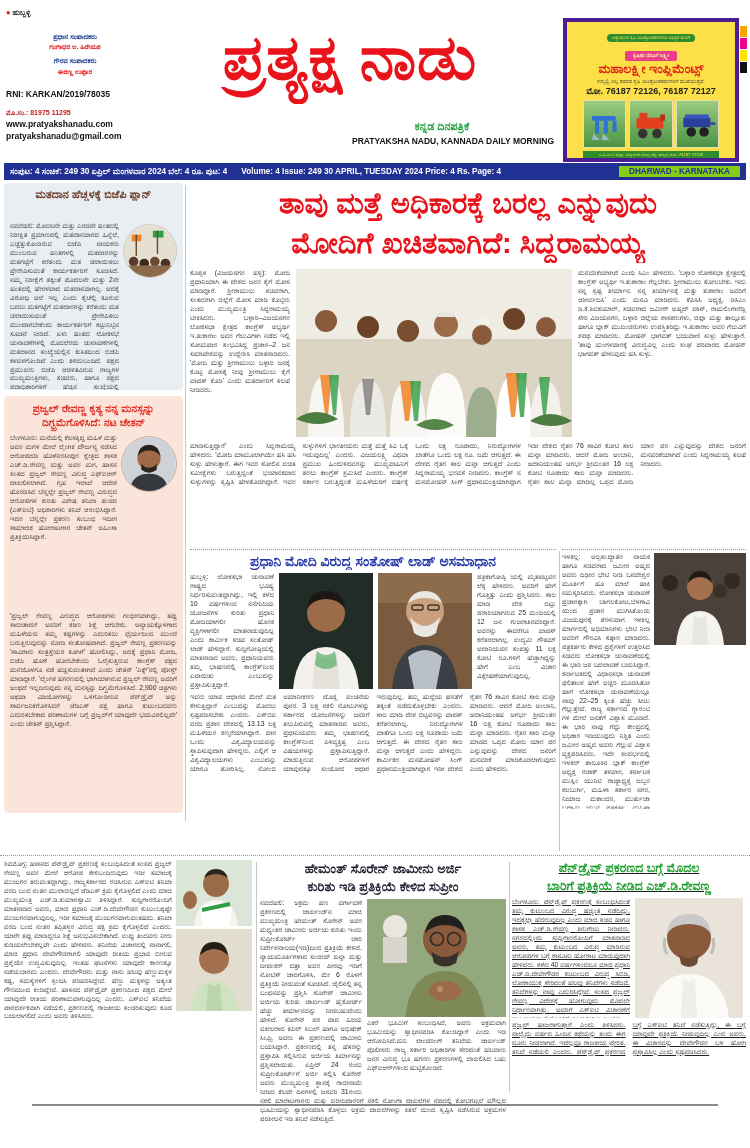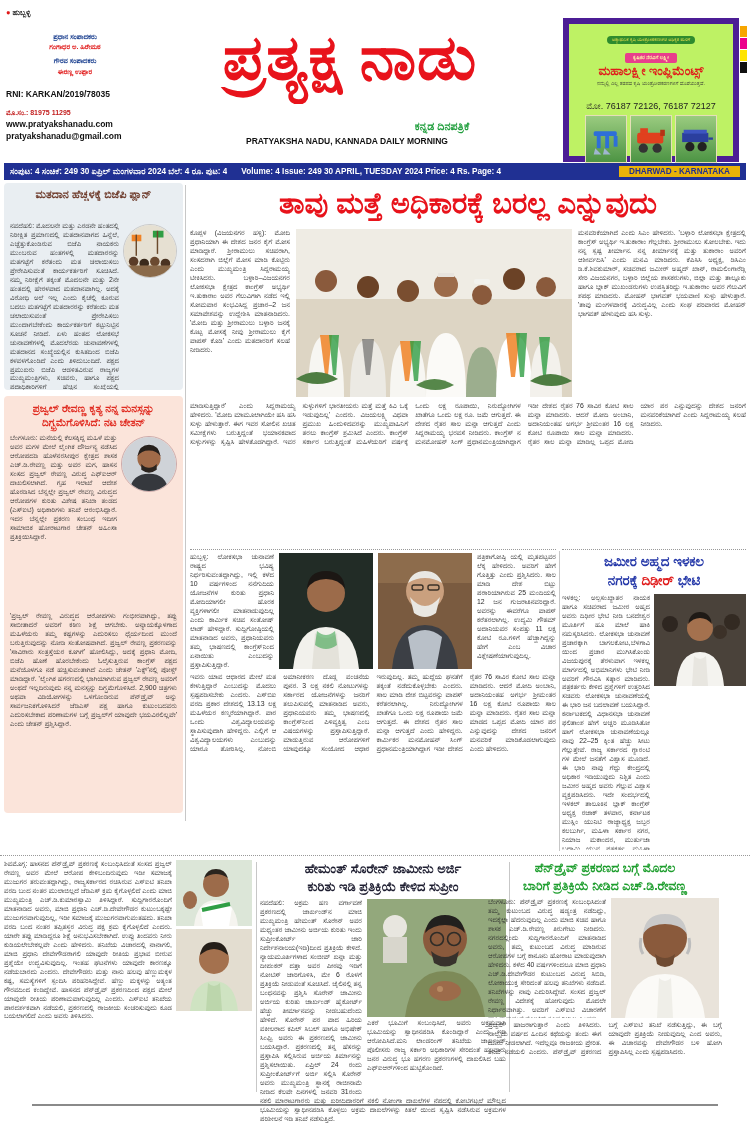--- a/index.html
+++ b/index.html
@@ -20,45 +20,45 @@
   .ph  { font-size:7px; font-weight:bold; color:#c21c1c; margin-top:10px; }
   .web { font-size:8.5px; font-weight:bold; color:#111; margin-top:2px; }
   .masthead {
     position:absolute; left:146px; top:14px; width:408px; text-align:center;
     font-family:"Liberation Serif", serif; font-weight:bold;
     font-size:62px; line-height:1.45; color:#e8131b; letter-spacing:1px;
     white-space:nowrap; overflow:hidden;
   }
   .tagline-kn { position:absolute; left:330px; top:120px; width:224px; text-align:center;
     color:#1f9e3c; font-weight:bold; font-size:11px; }
-  .tagline-en { position:absolute; left:246px; top:136px; width:308px; 
+  .tagline-en { position:absolute; left:246px; top:136px; width:308px; text-align:right;
     color:#111; font-weight:bold; font-size:8.5px; }
   
   .ad { position:absolute; left:563px; top:18px; width:176px; height:144px;
-    border:6px solid #4c1d95; background:#bef264; padding:3px 16px; text-align:center; }
+    border:4px solid #4c1d95; background:#fde047; padding:3px 16px; text-align:center; }
   .ad-pill { display:inline-block; background:#2e8b2e; color:#ffe84d; font-size:4.6px;
     border-radius:6px; padding:1.5px 5px; }
   .ad-ribbon { display:inline-block; background:#e83e8c; color:#fff7aa; font-size:5.2px;
     font-weight:bold; padding:1.5px 8px; margin-top:1px; border-radius:2px; }
   .ad-title { color:#e11a1a; font-weight:bold; font-size:12.5px; margin-top:1px; white-space:nowrap; overflow:hidden;}
   .ad-desc { font-size:5.2px; color:#333; margin-top:1px; }
-  .ad-phone { font-size:9px; font-weight:normal; color:#222; margin-top:14px; }
+  .ad-phone { font-size:9px; font-weight:bold; color:#222; margin-top:1px; }
   .ad-thumbs { display:flex; gap:3px; justify-content:center; margin-top:3px; }
   .ad-thumb { width:52px; height:48px; background:linear-gradient(#9acb7f,#4d9444); border:1px solid #e6dfb8; }
   .ad-strip { background:#2e8b2e; color:#ffe84d; font-size:4.2px; margin-top:3px; padding:1px 2px;
     white-space:nowrap; overflow:hidden; }
   .calib { position:absolute; right:3px; top:26px; width:7px; }
   .calib div { width:7px; height:11px; margin-bottom:1px; }
   
   .infobar { position:absolute; left:4px; top:163px; width:742px; height:17px;
     background:#203093; color:#fff; display:flex; align-items:center;
     font-size:8.2px; font-weight:bold; padding:0 6px; }
   .infobar .kn { white-space:nowrap; overflow:hidden; max-width:300px; }
   .infobar .en { margin-left:14px; white-space:nowrap; }
-  .region-box { margin-left:auto; background:#eab308; color:#203093; padding:1px 10px;
+  .region-box { margin-left:auto; background:#84cc16; color:#203093; padding:1px 10px;
     font-size:8.2px; font-weight:bold; }
   
   .btx { font-size:6.9px; line-height:1.3; text-align:justify; color:#2b2b2b; overflow:hidden; }
   .dotted-h { border-top:1px dotted #999; }
   .vrule { position:absolute; width:1px; background:#c7c7c7; }
   
   .rail { position:absolute; left:4px; top:183px; width:179px; }
   .art-bjp { background:#e9eef2; border-radius:4px; padding:5px 6px; height:207px; overflow:hidden; }
   .art-bjp h2 { font-size:11px; color:#6d3a2a; text-align:center; margin-bottom:21px; white-space:nowrap; overflow:hidden;}
   .crowd-circle { float:right; width:54px; height:54px; border-radius:50%; overflow:hidden;
@@ -104,21 +104,21 @@
   .ph-hdk { width:76px; height:66px; background:linear-gradient(#e7efe4,#cfdccb); margin-bottom:3px; }
   .ph-prajwal { width:76px; height:82px; background:linear-gradient(#ece6da,#d8d0c0); }
   .sit .btx { height:206px; }
   .soren { left:260px; width:246px; height:232px; }
   .soren h2 { color:#1d1d30; font-size:13px; }
   .soren-row { display:flex; gap:5px; }
   .soren-left { width:102px; height:196px; }
   .soren-right { flex:1; }
   .ph-soren { width:139px; height:118px; background:linear-gradient(#a9bc8d,#7e9465); }
   .soren-cap { margin-top:2px; height:74px; }
-  .revanna { left:488px; width:234px; height:232px; }
+  .revanna { left:512px; width:234px; height:232px;text-decoration:underline; }
   .revanna h2 { color:#1e9e2e; font-size:12.5px; }
   .rev-row { display:flex; gap:5px; }
   .rev-left { width:118px; height:120px; }
   .ph-revanna { width:108px; height:120px; flex:none; background:linear-gradient(#efe9e2,#ddd4c8); }
   .rev-bottom { margin-top:3px; height:74px; column-count:2; column-gap:7px; }
   .bottom-rule { position:absolute; left:32px; right:32px; top:1104px; border-top:2px solid #8a8a8a; }
   svg { display:block; width:100%; height:100%; }
 </style>
 </head>
 <body>
@@ -229,20 +229,21 @@
           </svg>
       </div>
       <div class="btx" style="height:175px">ಬೆಂಗಳೂರು: ಮನೆಯಲ್ಲಿ ಕೆಲಸಕ್ಕಿದ್ದ ಮಹಿಳೆ ಮತ್ತು ಅವರ ಮಗಳ ಮೇಲೆ ಲೈಂಗಿಕ ದೌರ್ಜನ್ಯ ನಡೆಸಿದ ಆರೋಪದಡಿ ಹೊಳೆನರಸೀಪುರ ಕ್ಷೇತ್ರದ ಶಾಸಕ ಎಚ್.ಡಿ.ರೇವಣ್ಣ ಮತ್ತು ಅವರ ಮಗ, ಹಾಸನ ಸಂಸದ ಪ್ರಜ್ವಲ್ ರೇವಣ್ಣ ವಿರುದ್ಧ ಎಫ್‌ಐಆರ್ ದಾಖಲಿಸಲಾಗಿದೆ. ಗೃಹ ಇಲಾಖೆ ಆದೇಶ ಹೊರಡಿಸಿದ ಬೆನ್ನಲ್ಲೇ ಪ್ರಜ್ವಲ್ ರೇವಣ್ಣ ವಿರುದ್ಧದ ಆರೋಪಗಳ ಕುರಿತು ವಿಶೇಷ ತನಿಖಾ ತಂಡದ (ಎಸ್‌ಐಟಿ) ಅಧಿಕಾರಿಗಳು ತನಿಖೆ ಆರಂಭಿಸಿದ್ದಾರೆ. ಇದರ ಬೆನ್ನಲ್ಲೇ ಪ್ರಕರಣ ಸಂಬಂಧ ಇದೀಗ ಸಾಮಾಜಿಕ ಹೋರಾಟಗಾರ ಚೇತನ್ ಅಹಿಂಸಾ ಪ್ರತಿಕ್ರಿಯಿಸಿದ್ದಾರೆ.</div>
       <div class="btx" style="height:205px; margin-top:3px">'ಪ್ರಜ್ವಲ್ ರೇವಣ್ಣ ವಿರುದ್ಧದ ಆರೋಪಗಳು ಗಂಭೀರವಾಗಿದ್ದು, ತಪ್ಪು ಸಾಬೀತಾದರೆ ಅವರಿಗೆ ಕಠಿಣ ಶಿಕ್ಷೆ ಆಗಬೇಕು. ಅನ್ಯಾಯಕ್ಕೊಳಗಾದ ಮಹಿಳೆಯರು ತಮ್ಮ ಕಷ್ಟಗಳನ್ನು ಎದುರಿಸಲು ಧೈರ್ಯದಿಂದ ಮುಂದೆ ಬರುತ್ತಿರುವುದನ್ನು ನೋಡಿ ಸಂತೋಷವಾಗಿದೆ. ಪ್ರಜ್ವಲ್ ರೇವಣ್ಣ ಪ್ರಕರಣವನ್ನು 'ಸಾವಿರಾರು ಸಂತ್ರಸ್ತೆಯರ ಕೂಗಿಗೆ' ಹೋಲಿಸಿದ್ದು, ಅದಕ್ಕೆ ಪ್ರಧಾನಿ ಮೋದಿ, ಬಿಜೆಪಿ ಹೊಣೆ ಹೊರಬೇಕೆಂದು ಓಲೈಸುತ್ತಿರುವ ಕಾಂಗ್ರೆಸ್ ಪಕ್ಷದ ಮನೆಯೊಳಗೂ ನಡೆ ಹಚ್ಚಿಸುವಂತಾಗಿದೆ ಎಂದು ಚೇತನ್ 'ಎಕ್ಸ್'ನಲ್ಲಿ ಪೋಸ್ಟ್ ಮಾಡಿದ್ದಾರೆ. 'ಲೈಂಗಿಕ ಹಗರಣದಲ್ಲಿ ಭಾಗಿಯಾಗಿರುವ ಪ್ರಜ್ವಲ್ ರೇವಣ್ಣ ಅವರಿಗೆ ಅಂಥದೆ ಇಲ್ಲದಿರುವುದು ನನ್ನ ಮನಸ್ಸನ್ನು ದಿಗ್ಭ್ರಮೆಗೊಳಿಸಿದೆ. 2,900 ಚಿತ್ರಗಳು ಅಥವಾ ವಿಡಿಯೋಗಳನ್ನು ಒಳಗೊಂಡಿರುವ ಪೆನ್‌ಡ್ರೈವ್ ಅನ್ನು ಸಾರ್ವಜನಿಕಗೊಳಿಸಿದರೆ ಜೆಡಿಎಸ್ ಪಕ್ಷ ಹಾಗೂ ಕುಟುಂಬದವರು ಎದುರಿಸಬೇಕಾದ ಪರಿಣಾಮಗಳ ಬಗ್ಗೆ ಪ್ರಜ್ವಲ್‌ಗೆ ಯಾವುದೇ ಭಯವಿರಲಿಲ್ಲವೇ' ಎಂದು ಚೇತನ್ ಪ್ರಶ್ನಿಸಿದ್ದಾರೆ.</div>
     </div>
   </div>
   <div class="vrule" style="left:185px; top:185px; height:636px"></div>
 
   <div class="main-story">
     <div class="headline">ತಾವು ಮತ್ತೆ ಅಧಿಕಾರಕ್ಕೆ ಬರಲ್ಲ ಎನ್ನುವುದು</div>
+    <div class="headline">ಮೋದಿಗೆ ಖಚಿತವಾಗಿದೆ: ಸಿದ್ದರಾಮಯ್ಯ</div>
     <div class="main-row">
       <div class="btx main-col-l">ಕೊಪ್ಪಳ (ವಿಜಯನಗರ ಹಳ್ಳಿ): ಮೋದಿ ಪ್ರಧಾನಿಯಾಗಿ ಈ ದೇಶದ ಜನರ ಕೈಗೆ ಮೋಸ ಮಾಡಿದ್ದಾರೆ. ಶ್ರೀರಾಮುಲು ಸಚಿವರಾಗಿ, ಸಂಸದರಾಗಿ ಜಿಲ್ಲೆಗೆ ಮೋಸ ಮಾಡಿ ಕೊಟ್ಟಿರು ಎಂದು ಮುಖ್ಯಮಂತ್ರಿ ಸಿದ್ದರಾಮಯ್ಯ ಟೀಕಿಸಿದರು. ಬಳ್ಳಾರಿ–ವಿಜಯನಗರ ಲೋಕಸಭಾ ಕ್ಷೇತ್ರದ ಕಾಂಗ್ರೆಸ್ ಅಭ್ಯರ್ಥಿ ಇ.ತುಕಾರಾಂ ಅವರ ಗೆಲುವಿಗಾಗಿ ನಡೆದ ಇಲ್ಲಿ ಸೋಮವಾರ ಸಂಭವಿಸಿದ್ದ ಪ್ರಚಾರ–2 ಜನ ಸಮಾವೇಶವನ್ನು ಉದ್ದೇಶಿಸಿ ಮಾತನಾಡಿದರು. 'ಮೋದಿ ಮತ್ತು ಶ್ರೀರಾಮುಲು ಬಳ್ಳಾರಿ ಜನಕ್ಕೆ ಕೊಟ್ಟ ಮೋಸಕ್ಕೆ ನೀವು ಶ್ರೀರಾಮುಲು ಕೈಗೆ ವಾಪಸ್ ಕೊಡಿ' ಎಂದು ಮತದಾರರಿಗೆ ಸಲಹೆ ನೀಡಿದರು.</div>
       <div class="main-photo">
         <svg viewBox="0 0 276 168" preserveAspectRatio="none">
           <rect width="276" height="70" fill="#efece4"></rect>
           <rect y="70" width="276" height="98" fill="#ddd5c4"></rect>
           <g>
             <circle cx="30" cy="52" r="11" fill="#8a5a3c"></circle>
               <path d="M12 168 q0 -62 18 -62 q18 0 18 62z" fill="#f7f6f2"></path>
               <path d="M24 106 l5 40 l3 0 l4 -40" fill="#f08326" opacity="0.85"></path>
@@ -274,20 +275,21 @@
         </svg>
       </div>
       <div class="btx main-col-r">ಮನವರಿಕೆಯಾಗಿದೆ ಎಂದು ಸಿಎಂ ಹೇಳಿದರು. 'ಬಳ್ಳಾರಿ ಲೋಕಸಭಾ ಕ್ಷೇತ್ರದಲ್ಲಿ ಕಾಂಗ್ರೆಸ್ ಅಭ್ಯರ್ಥಿ ಇ.ತುಕಾರಾಂ ಗೆಲ್ಲಬೇಕು. ಶ್ರೀರಾಮುಲು ಸೋಲಬೇಕು. ಇದು ನನ್ನ ಸ್ಪಷ್ಟ ತೀರ್ಮಾನ. ನನ್ನ ತೀರ್ಮಾನಕ್ಕೆ ಮತ್ತು ತುಕಾರಾಂ ಅವರಿಗೆ ಆಶೀರ್ವದಿಸಿ' ಎಂದು ಮನವಿ ಮಾಡಿದರು. ಕೆಪಿಸಿಸಿ ಅಧ್ಯಕ್ಷ, ಡಿಸಿಎಂ ಡಿ.ಕೆ.ಶಿವಕುಮಾರ್, ಸಚಿವರಾದ ಜಮೀರ್ ಅಹ್ಮದ್ ಖಾನ್, ರಾಮಲಿಂಗಾರೆಡ್ಡಿ ಸೇರಿ ವಿಜಯನಗರ, ಬಳ್ಳಾರಿ ಜಿಲ್ಲೆಯ ಶಾಸಕರುಗಳು, ಜಿಲ್ಲಾ ಮತ್ತು ತಾಲ್ಲೂಕು ಹಾಗೂ ಬ್ಲಾಕ್ ಮುಖಂಡರುಗಳು ಉಪಸ್ಥಿತರಿದ್ದು ಇ.ತುಕಾರಾಂ ಅವರ ಗೆಲುವಿಗೆ ಶಪಥ ಮಾಡಿದರು. ಮೋಹನ್ ಭಾಗವತ್ ಭಯವಾಣಿ ಸುಳ್ಳು ಹೇಳುತ್ತಾರೆ. 'ತಾವು ಮಂಗಳವಾರಕ್ಕೆ ವಿರುದ್ಧವಿಲ್ಲ ಎಂದು ಸಂಘ ಪರಿವಾರದ ಮೋಹನ್ ಭಾಗವತ್ ಹೇಳುವುದು ಹಸಿ ಸುಳ್ಳು.</div>
     </div>
     <div class="btx main-below">ಮಾಡಿಸುತ್ತಿದ್ದಾರೆ' ಎಂದು ಸಿದ್ದರಾಮಯ್ಯ ಹೇಳಿದರು. 'ಮೋದಿ ಮಾಮೂಲಾಗಿಯೇ ಹಸಿ ಹಸಿ ಸುಳ್ಳು ಹೇಳುತ್ತಾರೆ. ಈಗ ಇವರ ಸೋಲಿನ ಖಚಿತ ಸಮೀಕ್ಷೆಗಳು ಬರುತ್ತಿದ್ದಂತೆ ಭಯಾನಕವಾದ ಸುಳ್ಳುಗಳನ್ನು ಸೃಷ್ಟಿಸಿ ಹೇಳತೊಡಗಿದ್ದಾರೆ. ಇವರ ಸುಳ್ಳುಗಳಿಗೆ ಭಾರತೀಯರು ಮತ್ತೆ ಮತ್ತೆ ಕಿವಿ ಒಕ್ಕೆ ಇಡುವುದಿಲ್ಲ' ಎಂದರು. ವಿಜಯಲಕ್ಷ್ಮಿ ವಿಧವಾ ಪ್ರಮುಖ ಹಿಂದುಳಿದವರನ್ನು ಮುಖ್ಯವಾಹಿನಿಗೆ ತರಲು ಕಾಂಗ್ರೆಸ್ ಶ್ರಮಿಸಿದೆ ಎಂದರು. ಕಾಂಗ್ರೆಸ್ ಸರ್ಕಾರ ಬರುತ್ತಿದ್ದಂತೆ ಮಹಿಳೆಯರಿಗೆ ವರ್ಷಕ್ಕೆ ಒಂದು ಲಕ್ಷ ರೂಪಾಯಿ, ನಿರುದ್ಯೋಗಿಗಳ ಖಾತೆಗೂ ಒಂದು ಲಕ್ಷ ರೂ. ಜಮೆ ಆಗುತ್ತದೆ. ಈ ದೇಶದ ರೈತರ ಸಾಲ ಮನ್ನಾ ಆಗುತ್ತದೆ ಎಂದು ಸಿದ್ದರಾಮಯ್ಯ ಭರವಸೆ ನೀಡಿದರು. ಕಾಂಗ್ರೆಸ್ ನ ಮನಮೋಹನ್ ಸಿಂಗ್ ಪ್ರಧಾನಮಂತ್ರಿಯಾಗಿದ್ದಾಗ ಇಡೀ ದೇಶದ ರೈತರ 76 ಸಾವಿರ ಕೋಟಿ ಸಾಲ ಮನ್ನಾ ಮಾಡಿದರು. ಆದರೆ ಮೋದಿ ಅಂಬಾನಿ, ಅದಾನಿಯಂತಹ ಅಗರ್ಭ ಶ್ರೀಮಂತರ 16 ಲಕ್ಷ ಕೋಟಿ ರೂಪಾಯಿ ಸಾಲ ಮನ್ನಾ ಮಾಡಿದರು. ರೈತರ ಸಾಲ ಮನ್ನಾ ಮಾಡಿಲ್ಲ ಒಪ್ಪದ ಮೋದಿ ಯಾರ ಪರ ಎನ್ನುವುದನ್ನು ದೇಶದ ಜನರಿಗೆ ಮನವರಿಕೆಯಾಗಿದೆ ಎಂದು ಸಿದ್ದರಾಮಯ್ಯ ಸಲಹೆ ನೀಡಿದರು.</div>
   </div>
 
   <div class="vrule" style="left:559px; top:551px; height:300px"></div>
 
   <div class="lad dotted-h" style="padding-top:3px">
+    <h2>ಪ್ರಧಾನಿ ಮೋದಿ ವಿರುದ್ಧ ಸಂತೋಷ್ ಲಾಡ್ ಅಸಮಾಧಾನ</h2>
     <div class="lad-row">
       <div class="btx lad-col">ಹುಬ್ಬಳ್ಳಿ: ಲೋಕಸಭಾ ಚುನಾವಣೆ ರಾಷ್ಟ್ರದ ಭವಿಷ್ಯ ನಿರ್ಧರಿಸುವಂತದ್ದಾಗಿದ್ದು, ಇಲ್ಲಿ ಕಳೆದ 10 ವರ್ಷಗಳಿಂದ ನನೆಗುದಿಯ ಯೋಜನೆಗಳ ಕುರಿತು ಪ್ರಧಾನಿ ಮೋದಿಯಾಗಲೀ ಹೊರಕ ವ್ಯಕ್ತಿಗಳಾಗಲೀ ಮಾತನಾಡುವುದಿಲ್ಲ ಎಂದು ಕಾರ್ಮಿಕ ಸಚಿವ ಸಂತೋಷ್ ಲಾಡ್ ಹೇಳಿದ್ದಾರೆ. ಸುದ್ದಿಗೋಷ್ಠಿಯಲ್ಲಿ ಮಾತನಾಡಿದ ಅವರು, ಪ್ರಧಾನಿಯವರು ತಮ್ಮ ಭಾಷಣದಲ್ಲಿ ಕಾಂಗ್ರೆಸ್‌ನಿಂದ ಏನಾಯಿತು ಎಂಬುದನ್ನು ಪ್ರಸ್ತಾಪಿಸುತ್ತಿದ್ದಾರೆ.</div>
       <div class="ph-lad">
         <svg viewBox="0 0 94 116" preserveAspectRatio="none">
             <rect width="94" height="116" fill="#222c26"></rect>
             <circle cx="47" cy="40" r="19" fill="#9c6b4a"></circle>
             <path d="M28 36 q1 -18 19 -18 q18 0 19 18 q-6 -10 -19 -10 q-13 0 -19 10z" fill="#1c1714"></path>
             <path d="M14 116 q4 -42 33 -42 q29 0 33 42z" fill="#f2f1ec"></path>
             <path d="M36 80 q11 10 22 0 l3 36 h-28z" fill="#e4e2da"></path>
             <path d="M38 78 q9 8 18 0 l2 14 q-11 8 -22 0z" fill="#2f9e44" opacity="0.55"></path>
@@ -309,24 +311,20 @@
       <div class="btx" style="flex:1">ಪತ್ರಿಕಾಗೋಷ್ಠಿ ಯಲ್ಲಿ ಮೃತಪಟ್ಟವರ ಲೆಕ್ಕ ಹೇಳಿದರು. ಅವರಿಗೆ ಹೇಗೆ ಗೊತ್ತಿತ್ತು ಎಂದು ಪ್ರಶ್ನಿಸಿದರು. ಸಾಲ ಮಾಡಿ ದೇಶ ಬಿಟ್ಟು ಪರಾರಿಯಾಗಿರುವ 25 ಮಂದಿಯಲ್ಲಿ 12 ಜನ ಗುಜರಾತಿನವರಿದ್ದಾರೆ. ಅವರನ್ನು ಈವರೆಗೂ ವಾಪಸ್ ಕರೆತರಲಾಗಿಲ್ಲ. ಉದ್ಯಮಿ ಗೌತಮ್ ಅದಾನಿಯವರ ಸಂಪತ್ತು 11 ಲಕ್ಷ ಕೋಟಿ ರೂ.ಗಳಿಗೆ ಹೆಚ್ಚಾಗಿದ್ದನ್ನು ಹೇಗೆ ಎಂಬ ವಿಚಾರ ವಿಶ್ಲೇಷಣೆಯಾಗುವುದಿಲ್ಲ.</div>
     </div>
     <div class="lad-below btx">
       <span>ಇವರು ಯಾವ ಆಧಾರದ ಮೇಲೆ ಮತ ಕೇಳುತ್ತಿದ್ದಾರೆ ಎಂಬುದನ್ನು ಮೊದಲು ಸ್ಪಷ್ಟಪಡಿಸಬೇಕು ಎಂದರು. ಎಸ್‌ಬಿಐ ವರದಿ ಪ್ರಕಾರ ದೇಶದಲ್ಲಿ 13.13 ಲಕ್ಷ ಮಹಿಳೆಯರ ಕಣ್ಮರೆಯಾಗಿದ್ದಾರೆ.</span>
       <span>ವಾರ ಒಂದು ವಿಶ್ವವಿದ್ಯಾಲಯವನ್ನು ಸ್ಥಾಪಿಸುವುದಾಗಿ ಹೇಳಿದ್ದರು. ಎಲ್ಲಿಗೆ ಆ ವಿಶ್ವವಿದ್ಯಾಲಯಗಳು ಎಂಬುದನ್ನು ಯಾರೂ ತೋರಿಸಿಲ್ಲ. ನೋಂಬಿ ಅಮಾನೀಕರಣ ದೊಡ್ಡ ವಂಚನೆಯ ಪುನರ. 3 ಲಕ್ಷ ನಕಲಿ ನೋಟುಗಳನ್ನು</span>
       <span>ಸರ್ಕಾರದ ಯೋಜನೆಗಳನ್ನು ಜನರಿಗೆ ತಲುಪಿಸುವಲ್ಲಿ ಮಾತನಾಡಿದ ಅವರು, ಪ್ರಧಾನಿಯವರು ತಮ್ಮ ಭಾಷಣದಲ್ಲಿ ಕಾಂಗ್ರೆಸ್‌ನಿಂದ ಪಿಳಿವ್ಯಕ್ತಿತ್ವ ಎಂಬ ವಿಷಯಗಳನ್ನು ಪ್ರಸ್ತಾಪಿಸುತ್ತಿದ್ದಾರೆ. ಮಾಡುತ್ತಿರುವ ಆರೋಪಗಳಿಗೆ ಯಾವುದಕ್ಕೂ ಸಂಯೋದ ಆಧಾರ ಇರುವುದಿಲ್ಲ. ತಮ್ಮ ಹುದ್ದೆಯ ಘನತೆಗೆ ತಕ್ಕಂತೆ ನಡೆದುಕೊಳ್ಳಬೇಕು ಎಂದರು. ಸಾಲ ಮಾಡಿ ದೇಶ ಬಿಟ್ಟವರನ್ನು ವಾಪಸ್ ಕರೆತರಲಾಗಿಲ್ಲ. ನಿರುದ್ಯೋಗಿಗಳ ಖಾತೆಗೂ ಒಂದು ಲಕ್ಷ ರೂಪಾಯಿ ಜಮೆ ಆಗುತ್ತದೆ. ಈ ದೇಶದ ರೈತರ ಸಾಲ ಮನ್ನಾ ಆಗುತ್ತದೆ ಎಂದು ಹೇಳಿದ್ದರು. ಕಾರ್ಮಿಕರ ಮನಮೋಹನ್ ಸಿಂಗ್ ಪ್ರಧಾನಮಂತ್ರಿಯಾಗಿದ್ದಾಗ ಇಡೀ ದೇಶದ ರೈತರ 76 ಸಾವಿರ ಕೋಟಿ ಸಾಲ ಮನ್ನಾ ಮಾಡಿದರು. ಆದರೆ ಮೋದಿ ಅಂಬಾನಿ, ಅದಾನಿಯಂತಹ ಅಗರ್ಭ ಶ್ರೀಮಂತರ 16 ಲಕ್ಷ ಕೋಟಿ ರೂಪಾಯಿ ಸಾಲ ಮನ್ನಾ ಮಾಡಿದರು. ರೈತರ ಸಾಲ ಮನ್ನಾ ಮಾಡದ ಒಪ್ಪದ ಮೋದಿ ಯಾರ ಪರ ಎನ್ನುವುದನ್ನು ದೇಶದ ಜನರಿಗೆ ಮನವರಿಕೆ ಮಾಡಿಕೊಡಲಾಗುವುದು ಎಂದು ಹೇಳಿದರು.</span>
     </div>
   </div>
 
   <div class="zameer dotted-h" style="padding-top:3px">
-    <h2>
-      <span>ಜಮೀರ ಅಹ್ಮದ ಇಳಕಲ</span><br>
-      <span>ನಗರಕ್ಕೆ </span><span class="red">ದಿಢೀರ್</span><span> ಭೇಟಿ</span>
-    </h2>
     <div class="ph-zameer">
       <svg viewBox="0 0 92 92" preserveAspectRatio="none">
           <rect width="92" height="92" fill="#4a423a"></rect>
           <circle cx="16" cy="30" r="8" fill="#2e2620"></circle>
           <circle cx="78" cy="28" r="8" fill="#332a22"></circle>
           <circle cx="66" cy="38" r="7" fill="#3c3128"></circle>
           <circle cx="46" cy="34" r="13" fill="#a4714e"></circle>
           <path d="M34 30 q2 -12 12 -12 q10 0 12 12 q-5 -6 -12 -6 q-7 0 -12 6z" fill="#1f1a16"></path>
           <path d="M22 92 q3 -34 24 -34 q21 0 24 34z" fill="#f4f3ef"></path>
           <path d="M40 62 q6 6 12 0 l2 30 h-16z" fill="#e8e6e0"></path>

